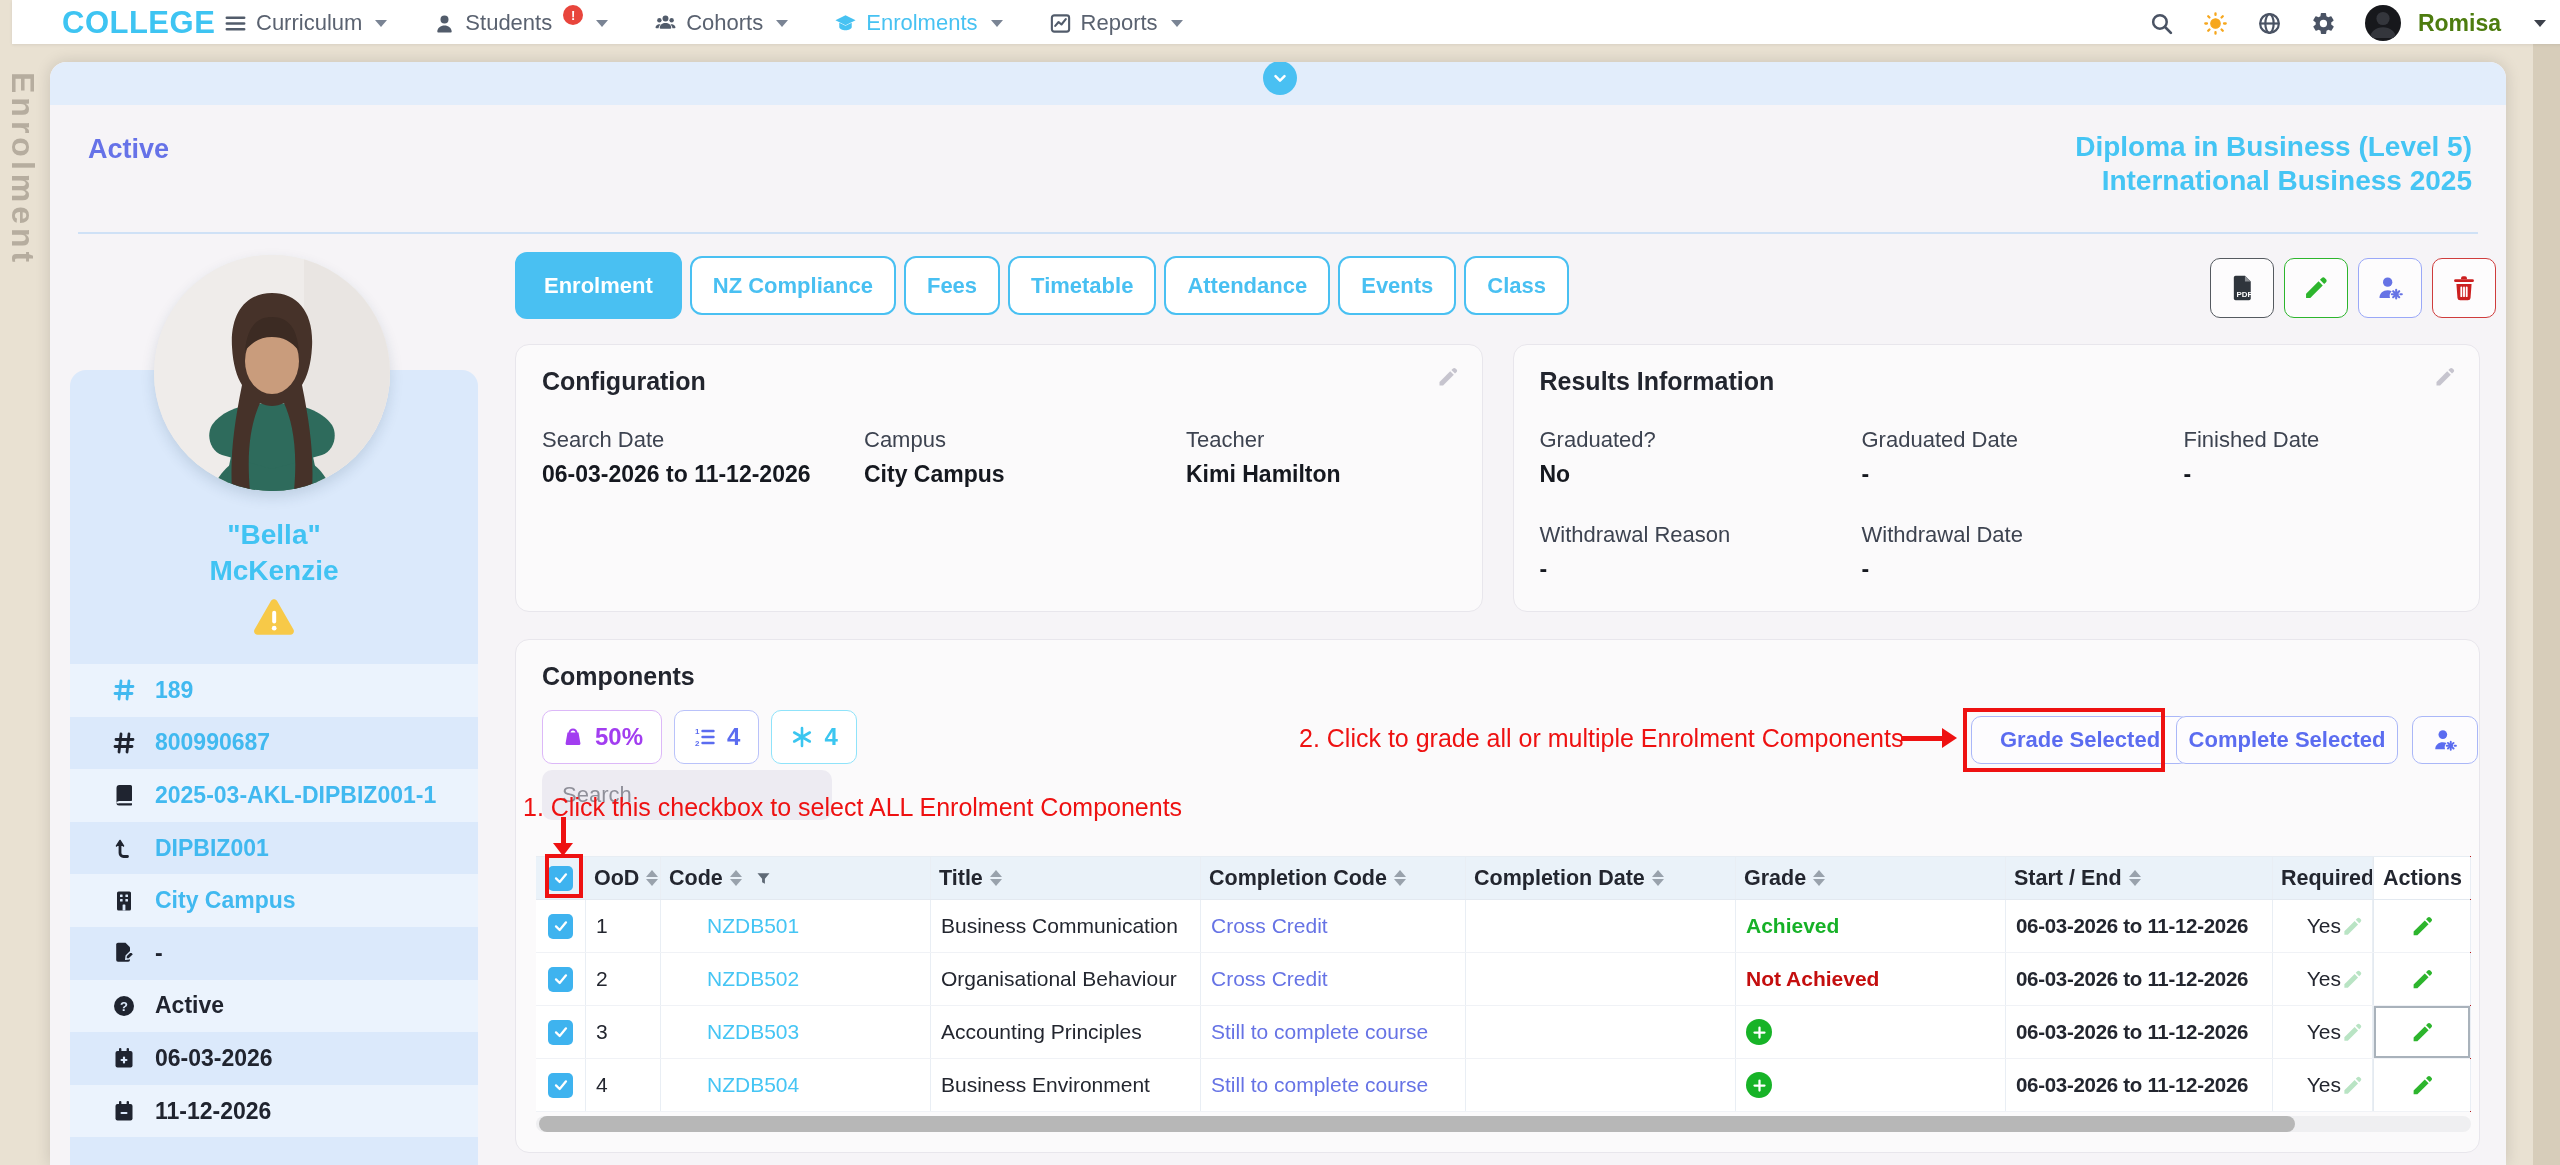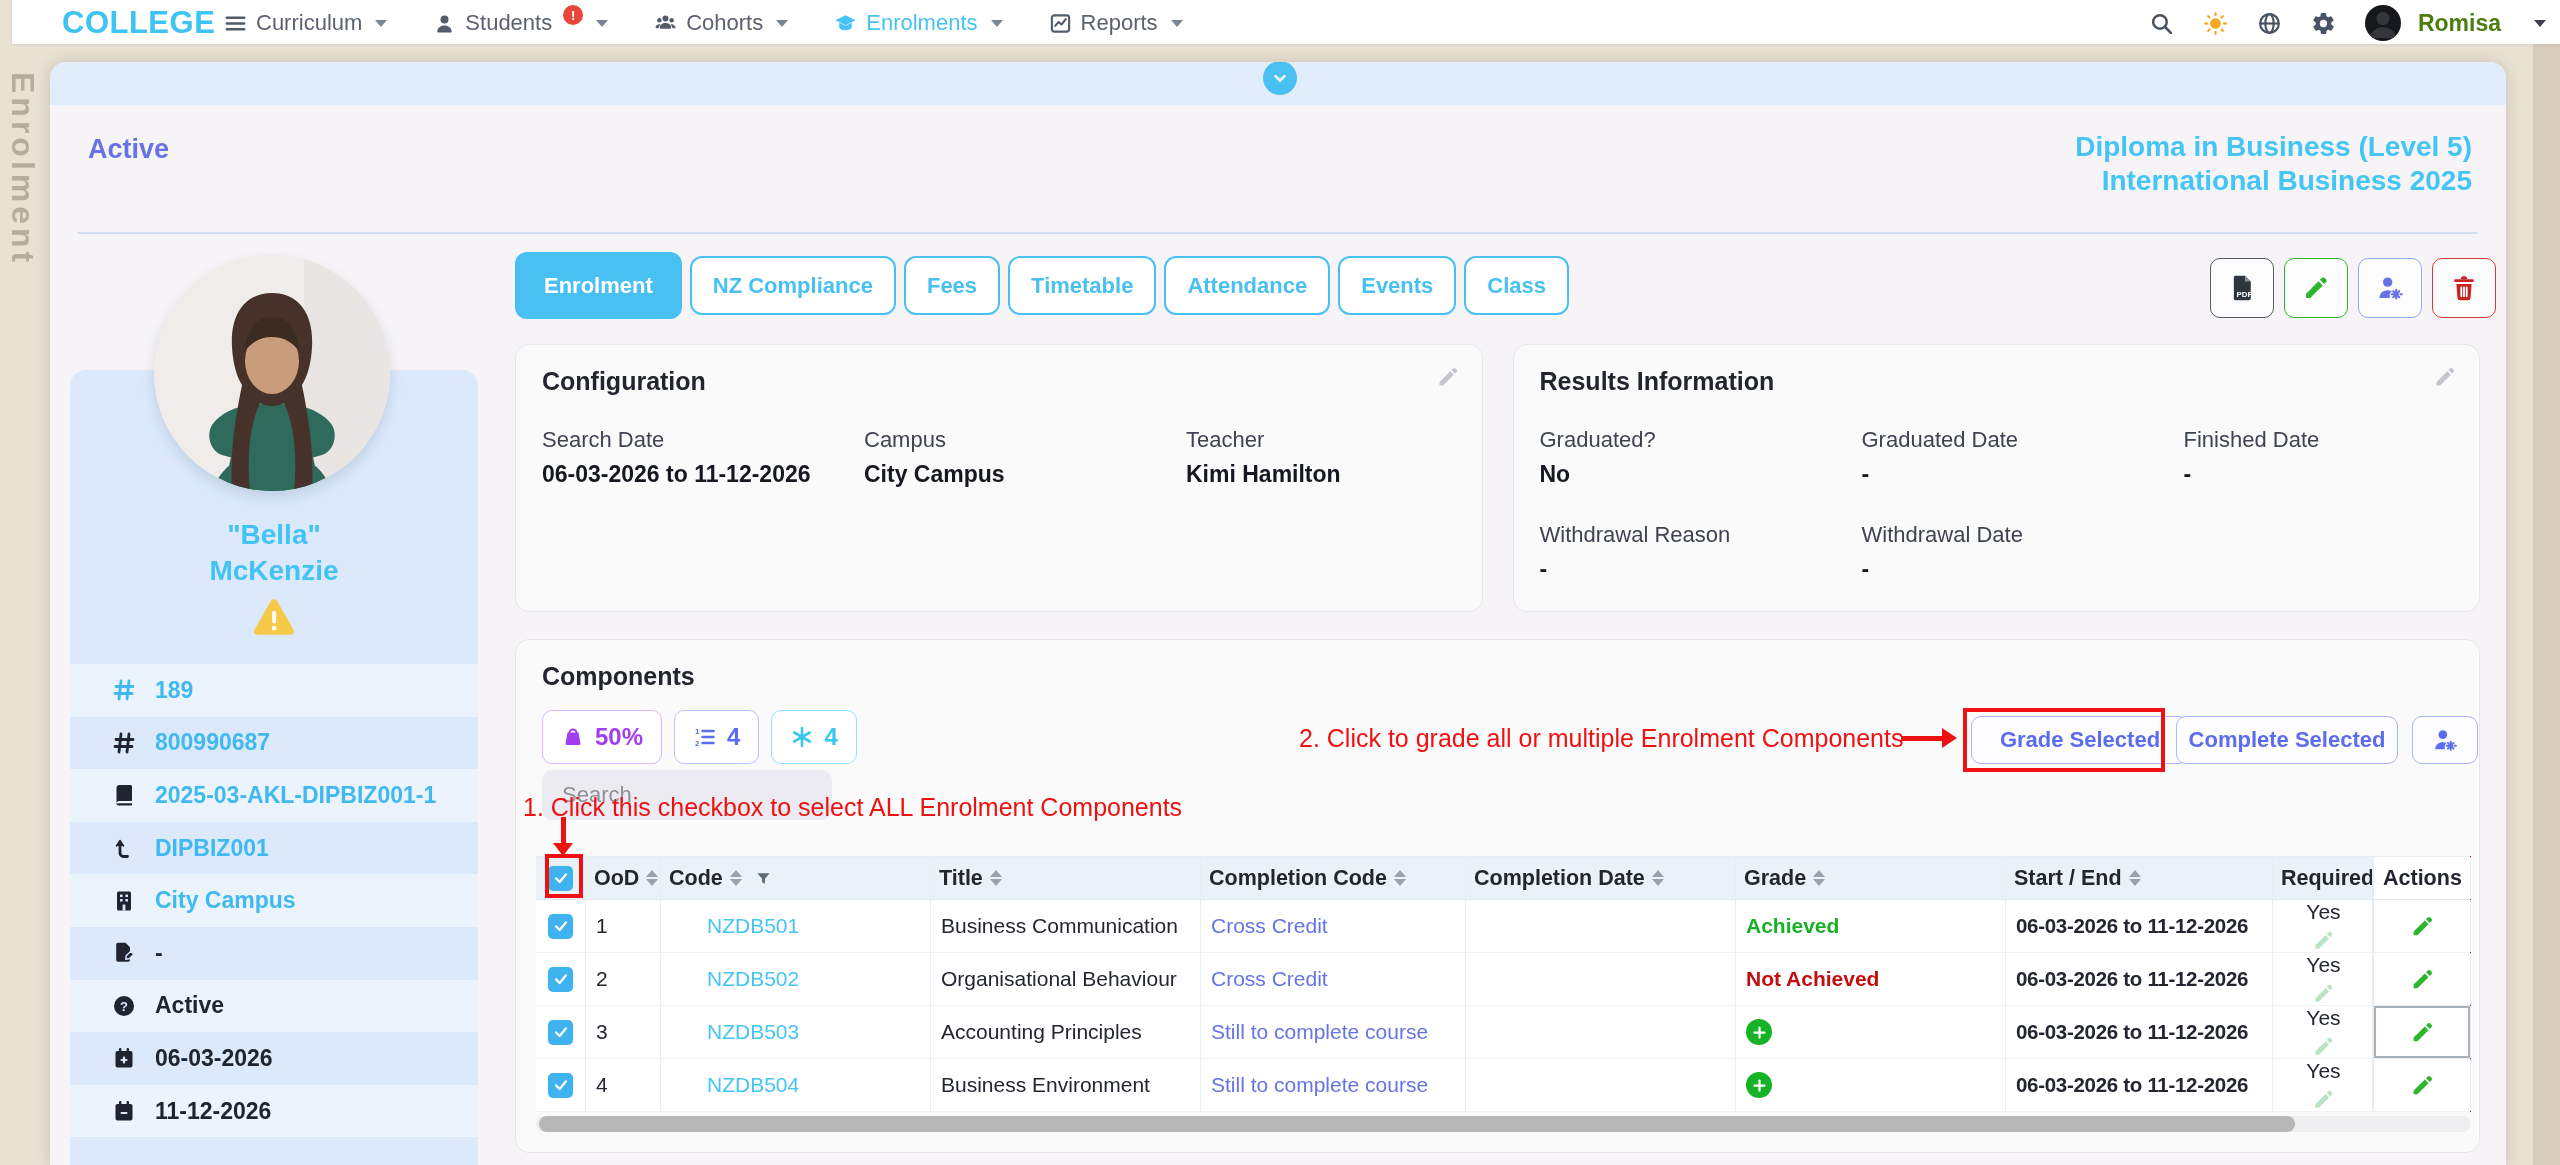--- a/index.html
+++ b/index.html
@@ -138,21 +138,21 @@
           height:53px; background:#ffffff; border-bottom:1px solid #f0f2f6; }
   .trow.thead { height:44px; background:#eaf2f9; border-top:1px solid #e7edf3; border-bottom:1px solid #e3e9f0; }
   .tcell { display:flex; align-items:center; border-right:1px solid #e9eef4; padding-left:10px;
            overflow:hidden; white-space:nowrap; font-size:21px; color:#23262f; height:100%; }
   .thead .tcell { font-weight:700; font-size:21.5px; padding-left:8px; gap:7px; }
   .tcell.cell-check { justify-content:center; padding-left:0; }
   .tcell.cell-code { padding-left:46px; color:#45c5f4; }
   .thead .tcell.cell-code { padding-left:8px; color:#23262f; }
   .tcell.cell-ccode { color:#6673e5; }
   .tcell.cell-startend { font-weight:600; font-size:20.5px; letter-spacing:-.3px; }
-  .tcell.cell-required { justify-content:space-between; padding-right:8px;flex-direction:column; }
+  .tcell.cell-required { justify-content:flex-end; padding-right:8px; }
   .tcell.cell-actions { justify-content:center; padding-left:0; background:#fff; border-left:1px solid #e4eaf0; }
   .thead .tcell.cell-actions { background:#ffffff; justify-content:flex-start; padding-left:9px; }
   .sort { display:inline-flex; flex-direction:column; gap:2px; }
   .sort i { width:0; height:0; border-left:6px solid transparent; border-right:6px solid transparent; }
   .sort .up { border-bottom:7px solid #99a2ac; }
   .sort .dn { border-top:7px solid #99a2ac; }
   .funnel { display:inline-flex; width:17px; height:17px; color:#5f6a76; margin-left:6px; }
   .funnel svg { width:100%; height:100%; }
   .cbx { width:25px; height:25px; border-radius:5px; background:#3eb3ef; display:flex; align-items:center;
          justify-content:center; cursor:pointer; }

